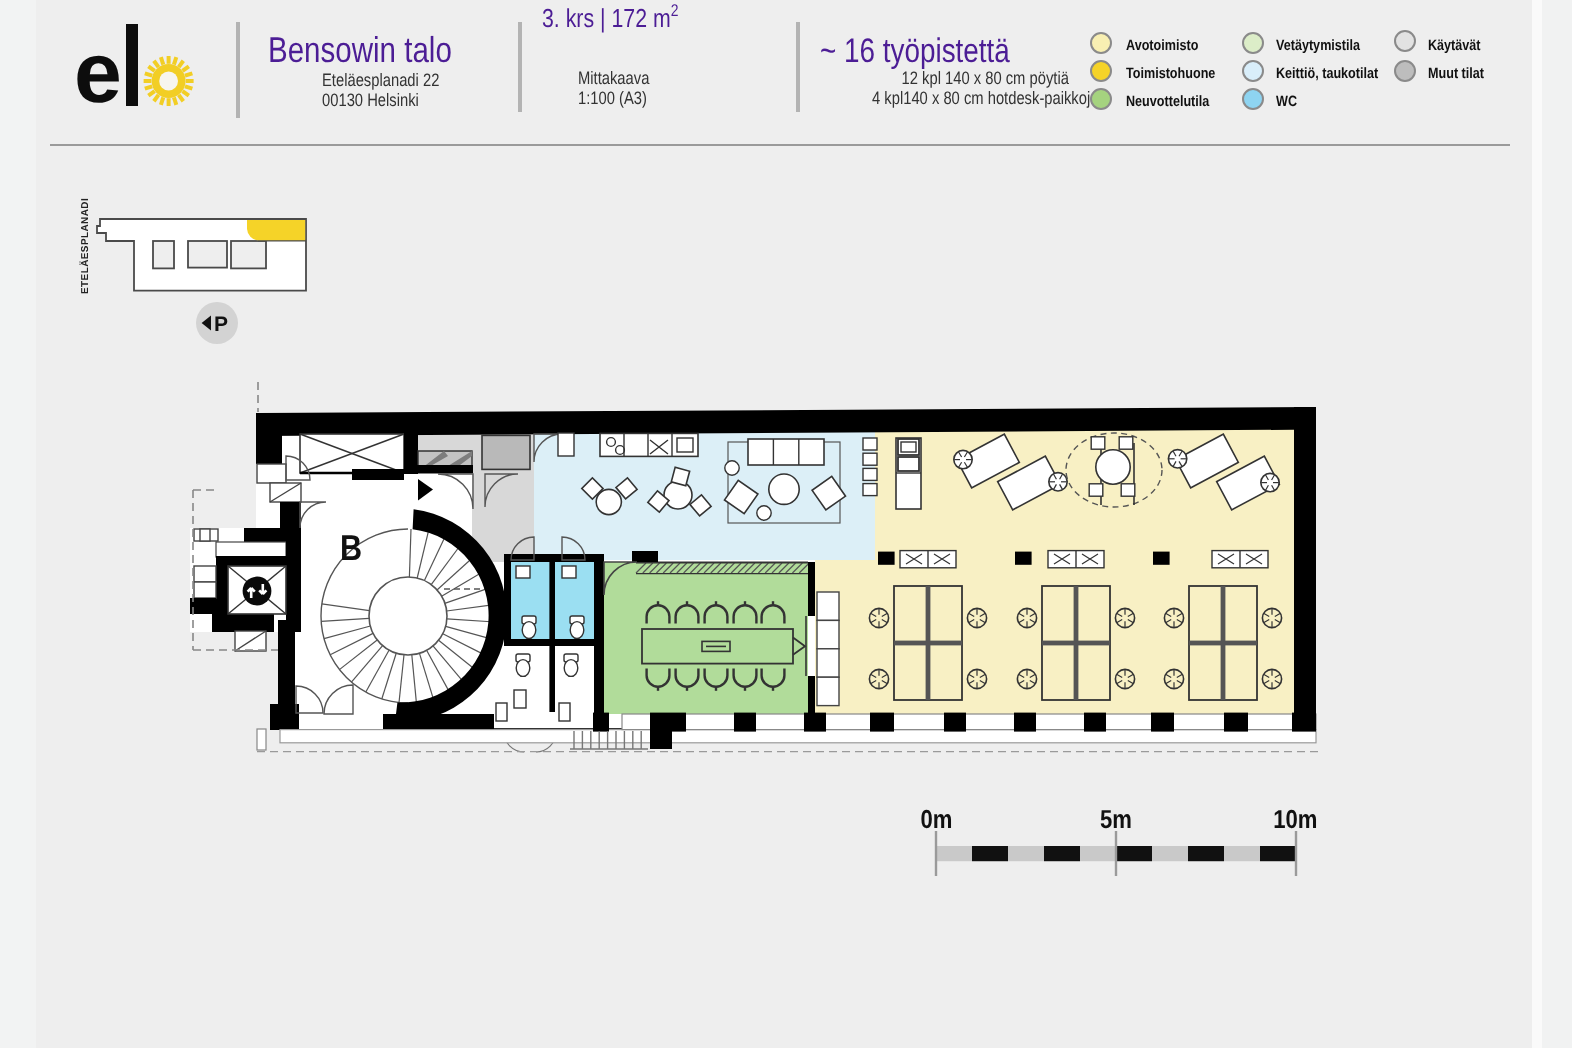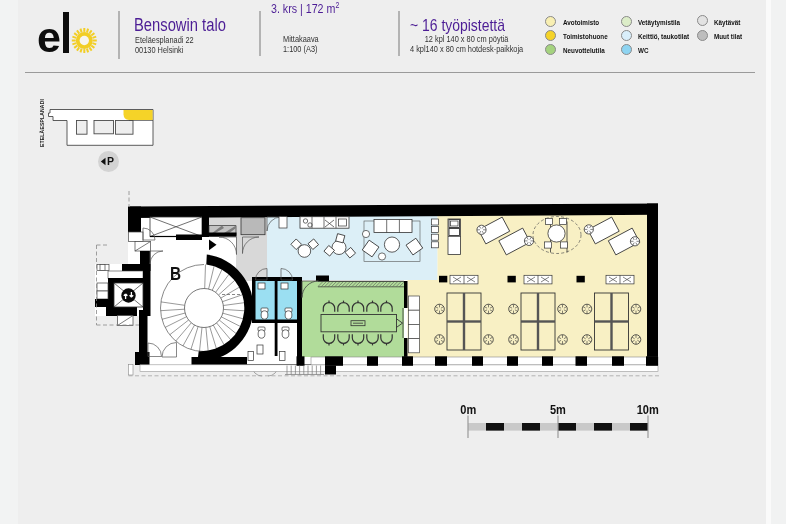--- a/index.html
+++ b/index.html
@@ -1,20 +1,20 @@
 <!DOCTYPE html>
 <html><head>
 <meta charset="utf-8">
 <style>
 html,body{margin:0;padding:0;}
 body{width:786px;height:524px;background:#eeeeee;font-family:"Liberation Sans",sans-serif;position:relative;overflow:hidden;}
 .hdr{position:absolute;}
 .vline{position:absolute;width:1.5px;background:#b3b3b3;}
 .b{font-weight:normal;color:#4c1d95;}
-.small{font-size:9px;color:#333;line-height:10px;}
+.small{font-size:9px;color:#333;line-height:10px;margin-left:26px;}
 .leg{position:absolute;font-size:7.5px;font-weight:bold;color:#111;transform:scaleX(0.84);transform-origin:0 50%;white-space:nowrap;}
 .cx{display:inline-block;transform:scaleX(0.82);transform-origin:0 0;white-space:nowrap;}
 .legc{position:absolute;width:11px;height:11px;border-radius:50%;border:1px solid #8a8a8a;box-sizing:border-box;}
 </style>
 </head>
 <body>
 
 <div style="position:absolute;left:0;top:0;width:18px;height:524px;background:#f2f3f3;"></div>
 
 <div style="position:absolute;left:766px;top:0;width:5px;height:524px;background:#fafafa;"></div>
@@ -52,21 +52,21 @@
 
 <div class="vline" style="left:118px;top:11px;height:48px;"></div>
 
 <div class="hdr b" style="left:134px;top:14.5px;font-size:18px;"><span class="cx">Bensowin talo</span></div>
 
 <div class="hdr small" style="left:134.5px;top:35px;"><span class="cx">Eteläesplanadi 22<br>00130 Helsinki</span></div>
 
 <div class="vline" style="left:259px;top:11px;height:45px;"></div>
 
 <div class="hdr b" style="left:271px;top:0;font-size:13px;"><span class="cx">3. krs | 172 m<sup style="font-size:8.5px;">2</sup></span></div>
-<div class="hdr small" style="left:283px;top:33.5px;"><span class="cx">Mittakaava<br>1:100 (A3)</span></div>
+<div class="hdr small" style="left:263px;top:33.5px;"><span class="cx">Mittakaava<br>1:100 (A3)</span></div>
 
 <div class="vline" style="left:398px;top:11px;height:45px;"></div>
 
 <div class="hdr b" style="left:410px;top:15.5px;font-size:17px;"><span class="cx">~ 16 työpistettä</span></div>
 <div class="hdr small" style="left:410px;top:33.5px;text-align:center;"><span class="cx" style="font-size:9px;line-height:10px;">12 kpl 140 x 80 cm pöytiä<br>4 kpl140 x 80 cm hotdesk-paikkoja</span></div>
 
 <div class="legc" style="left:545px;top:15.5px;background:#f8efb2;"></div>
 <div class="leg" style="left:563px;top:18px;">Avotoimisto</div>
 <div class="legc" style="left:545px;top:29.5px;background:#f5d328;"></div>
 <div class="leg" style="left:563px;top:32px;">Toimistohuone</div>

